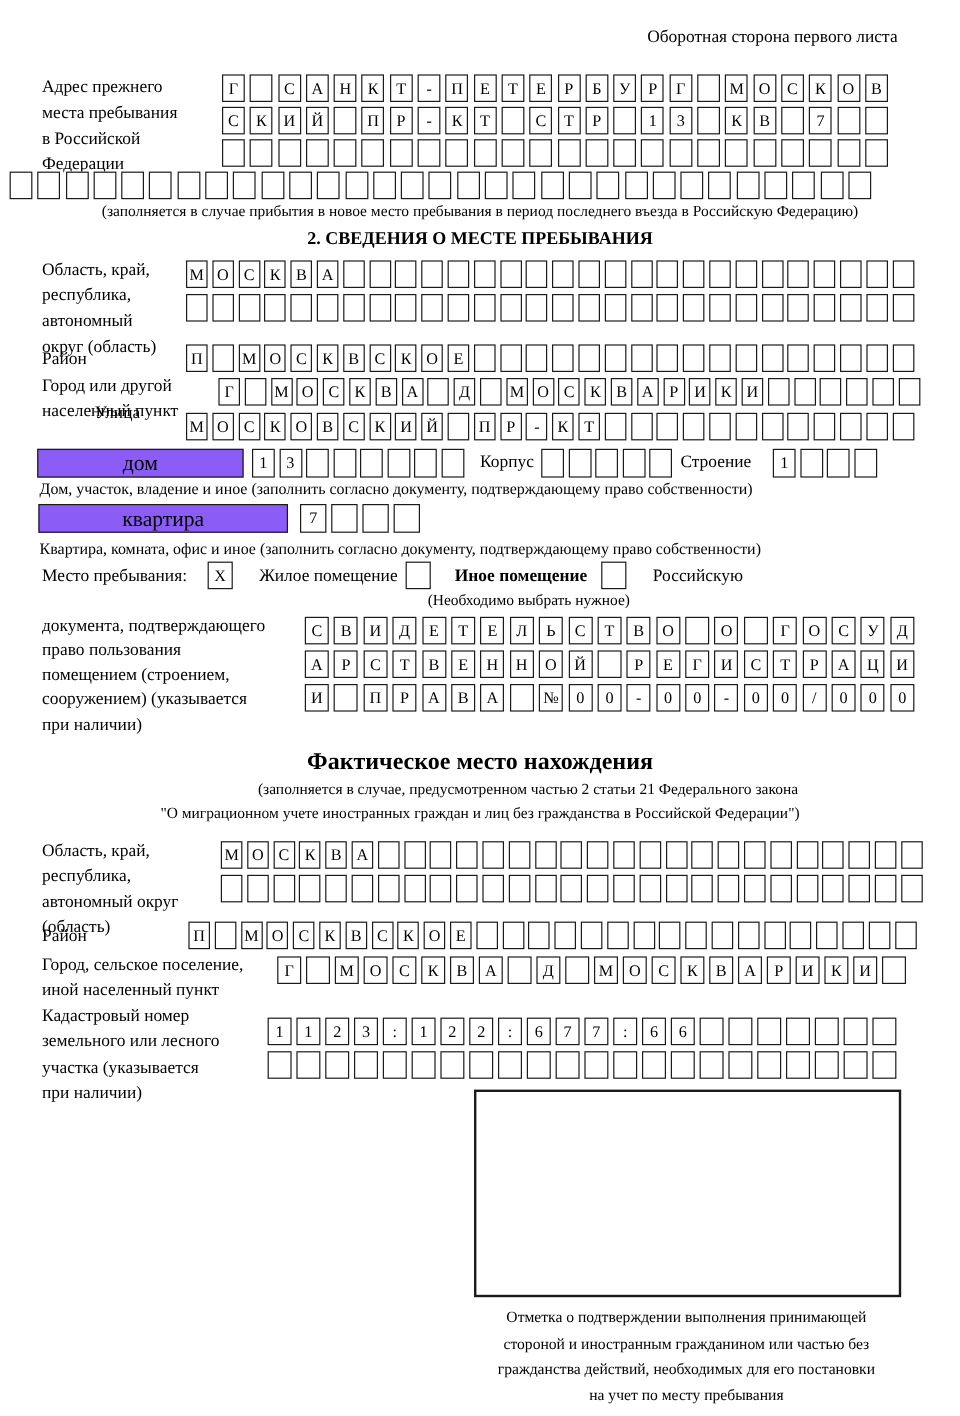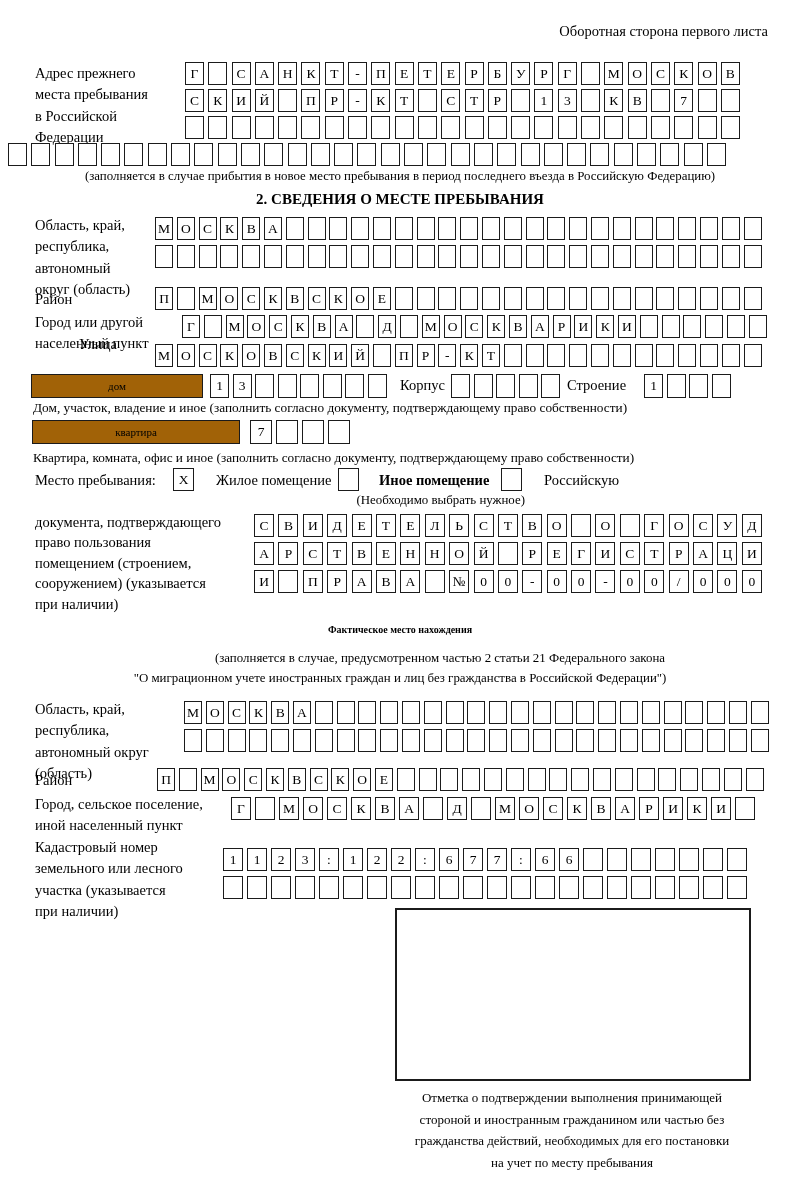--- a/index.html
+++ b/index.html
@@ -14,30 +14,30 @@
   .cells{display:flex;}
   .cell{box-sizing:border-box;border:1.6px solid #1b1b1b;background:#fff;
         display:flex;align-items:center;justify-content:center;
         font-size:13.5px;line-height:1;}
   .lg{gap:4.3px}  .lg .cell{width:19px;height:23px;}
   .md{gap:3.8px}  .md .cell{width:18px;height:23px;}
   .xl{gap:4.4px}  .xl .cell{width:20px;height:23px;}
   .cd{gap:4px}    .cd .cell{width:20px;height:23px;}
   .hs{gap:3.5px}  .hs .cell{width:19px;height:24px;}
   .ap{gap:4px}    .ap .cell{width:22px;height:24px;}
-  .field-box{box-sizing:border-box;border:1.6px solid #1b1b1b;background:#a16207;
-        display:flex;align-items:center;justify-content:center;font-size:11px;}
+  .field-box{box-sizing:border-box;border:1.6px solid #1b1b1b;background:#8b5cf6;
+        display:flex;align-items:center;justify-content:center;font-size:18px;}
   .chk{box-sizing:border-box;width:21px;height:23px;border:1.6px solid #1b1b1b;
         display:flex;align-items:center;justify-content:center;font-size:13.5px;}
   .bigbox{box-sizing:border-box;border:2px solid #1b1b1b;background:#fff;}
 </style>
 </head>
 <body>
 
-<div class="abs label" style="top:21px;left:0;width:748px;text-align:right;padding-left:20px;">Оборотная сторона первого листа</div>
+<div class="abs label" style="top:21px;left:0;width:748px;text-align:right;">Оборотная сторона первого листа</div>
 
 <div class="abs label" style="top:63px;left:35px;">
     <div>Адрес прежнего</div>
     <div>места пребывания</div>
     <div>в Российской</div>
     <div>Федерации</div>
   </div>
 <div class="abs cells lg" style="top:62px;left:185px;">
     <span class="cell">Г</span>
     <span class="cell"></span>
@@ -434,21 +434,21 @@
     <span class="cell">0</span>
     <span class="cell">-</span>
     <span class="cell">0</span>
     <span class="cell">0</span>
     <span class="cell">/</span>
     <span class="cell">0</span>
     <span class="cell">0</span>
     <span class="cell">0</span>
   </div>
 
-<div class="abs center" style="top:624px;left:0;font-weight:bold;font-size:10px;">Фактическое место нахождения</div>
+<div class="abs center" style="top:624px;left:0;font-weight:bold;font-size:20px;">Фактическое место нахождения</div>
 <div class="abs note center" style="top:651px;left:0;margin-left:40px;">(заполняется в случае, предусмотренном частью 2 статьи 21 Федерального закона</div>
 <div class="abs note center" style="top:671px;left:0;">"О миграционном учете иностранных граждан и лиц без гражданства в Российской Федерации")</div>
 
 <div class="abs label" style="top:699px;left:35px;">
     <div>Область, край,</div>
     <div>республика,</div>
     <div>автономный округ</div>
     <div>(область)</div>
   </div>
 <div class="abs cells md" style="top:701px;left:184px;">

